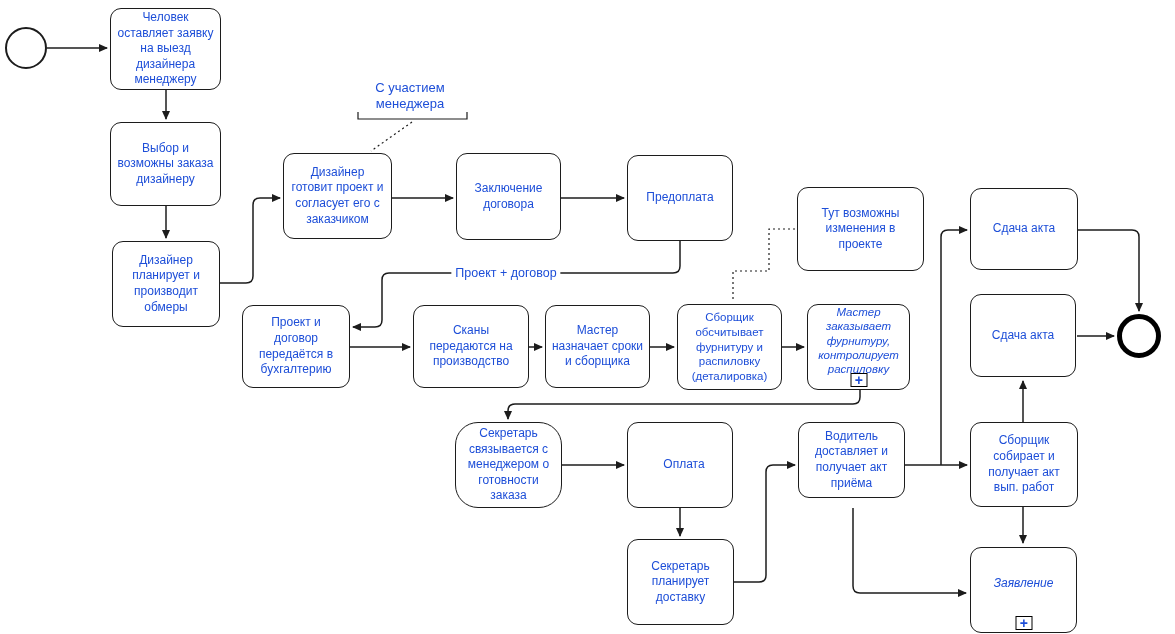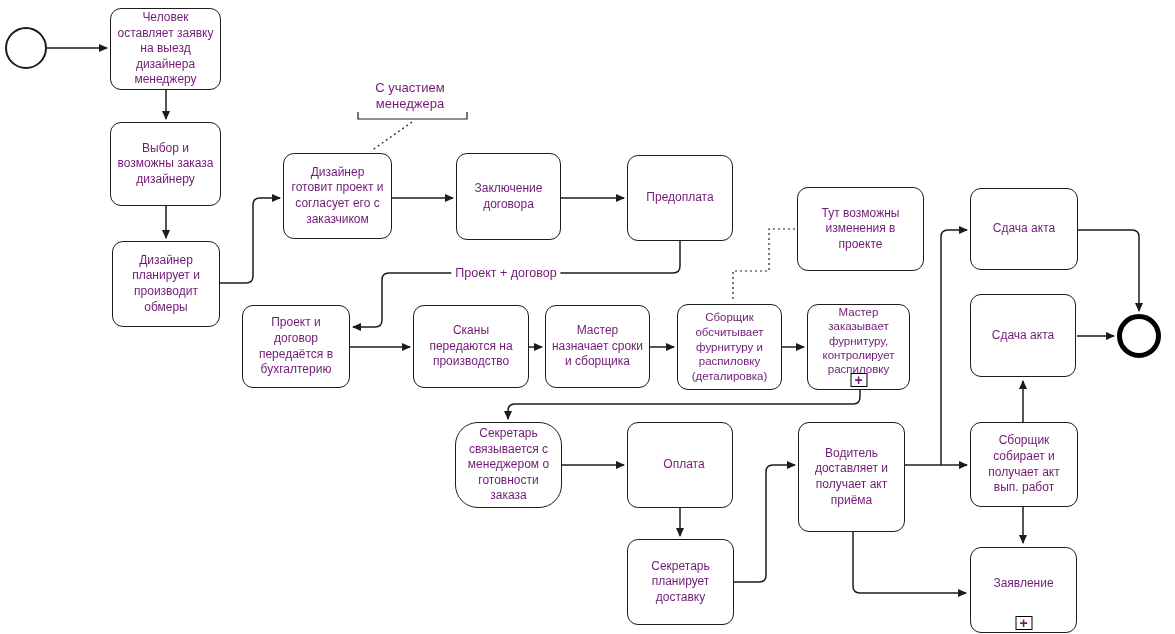--- a/index.html
+++ b/index.html
@@ -1,27 +1,27 @@
 <!DOCTYPE html>
 <html><head>
 <meta charset="utf-8">
 <style>
   html,body{margin:0;padding:0;background:#ffffff;}
   #canvas{
     position:relative;width:1175px;height:634px;background:#ffffff;
-    font-family:"Liberation Sans","DejaVu Sans",sans-serif;color:#701a75;
+    font-family:"Liberation Sans","DejaVu Sans",sans-serif;color:#1d4ed8;
     overflow:hidden;
   }
   #edges{position:absolute;left:0;top:0;width:1175px;height:634px;}
   .node{
     position:absolute;background:#fff;border:1.6px solid #1c1c1c;border-radius:11px;
     display:flex;align-items:center;justify-content:center;text-align:center;
     font-size:12px;line-height:1.3;padding:3px 5px;box-sizing:border-box;
   }
-  .node.subp{padding-bottom:16px;line-height:1.22;}
+  .node.subp{padding-bottom:16px;line-height:1.22;font-style:italic;}
   .event{position:absolute;border-radius:50%;background:#fff;box-sizing:border-box;}
   .event.start{border:2px solid #1c1c1c;}
   .event.end{border:5.5px solid #000;}
   .plus{
     position:absolute;bottom:2px;left:50%;transform:translateX(-50%);
     width:17px;height:14px;border:1.3px solid #000;background:#fff;
     display:flex;align-items:center;justify-content:center;
     font-size:14px;font-weight:bold;line-height:1;box-sizing:border-box;
   }
   .freelabel{
@@ -136,21 +136,21 @@
   <div class="event end" style="left:1117px;top:314px;width:44px;height:44px;"></div>
 
   <div class="node" style="left:455px;top:422px;width:107px;height:86px;border-radius:23px;">
     <span>Секретарь связывается с менеджером о готовности заказа</span>
   </div>
 
   <div class="node" style="left:627px;top:422px;width:106px;height:86px;padding-left:13px;">
     <span>Оплата</span>
   </div>
 
-  <div class="node" style="left:798px;top:422px;width:107px;height:110px;">
+  <div class="node" style="left:798px;top:422px;width:107px;height:76px;">
     <span>Водитель доставляет и получает акт приёма</span>
   </div>
 
   <div class="node" style="left:970px;top:422px;width:108px;height:85px;">
     <span>Сборщик собирает и получает акт вып. работ</span>
   </div>
 
   <div class="node" style="left:627px;top:539px;width:107px;height:86px;">
     <span>Секретарь планирует доставку</span>
   </div>

